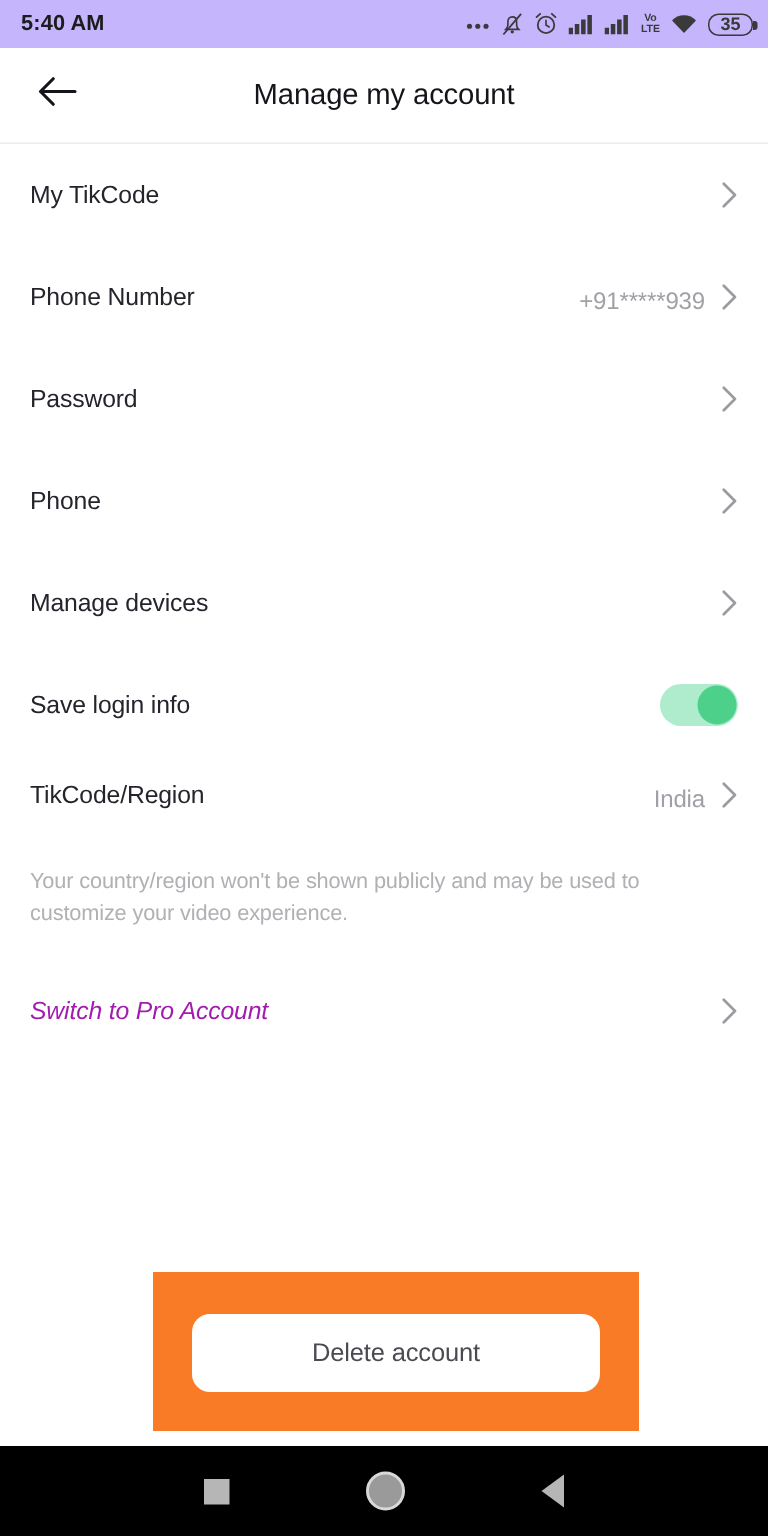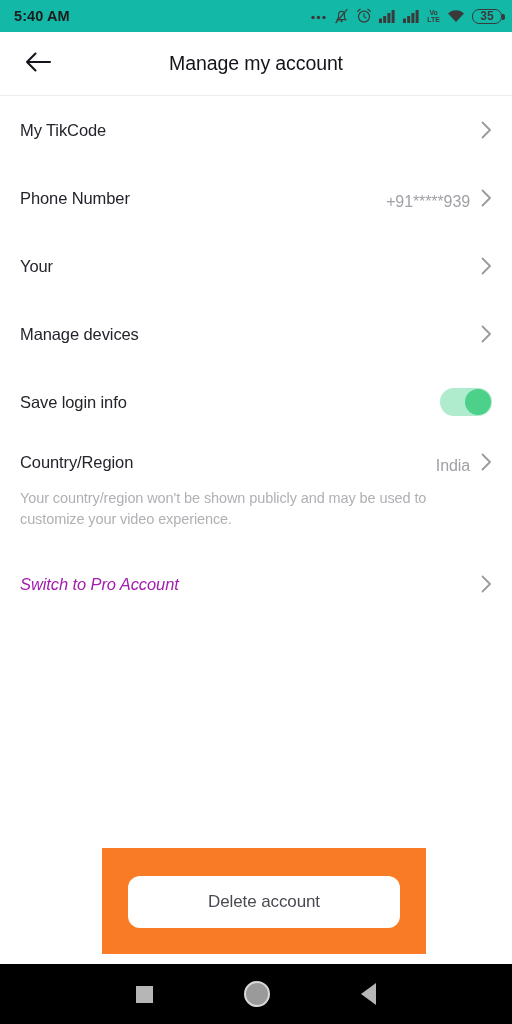--- a/index.html
+++ b/index.html
@@ -7,21 +7,21 @@
     width:512px; height:1024px;
     font-family:"Liberation Sans", sans-serif;
     background:#ffffff;
     overflow:hidden;
   }
   body { position:relative; }
 
   
   .statusbar {
     height:32px; width:100%;
-    background:#14b8a6;
+    background:#c4b5fd;
     display:flex; align-items:center;
     justify-content:space-between;
     padding:0 10px 0 14px;
   }
   .status-time {
     font-size:14.5px; font-weight:700; color:#1c1c1c;
     letter-spacing:.1px;
   }
   .status-icons { display:flex; align-items:center; gap:7px; }
   .sb-ico { display:flex; align-items:center; color:#3a3a3a; }
@@ -88,20 +88,21 @@
     width:26px; height:26px; border-radius:50%;
     background:#4dd08a;
   }
 
   
   .country-row { height:52px; }
   .country-desc {
     font-size:14.5px; line-height:21px; color:#b0b0b5;
     padding-bottom:20px; letter-spacing:-.1px;
     max-width:470px;
+    margin-top:22px;
   }
 
   .pro-row .row-label { color:#a21caf;font-style:italic; }
 
   
   .annotation {
     position:absolute;
     left:102px; top:848px;
     width:324px; height:106px;
     background:#f97b25;
@@ -226,23 +227,33 @@
     <span class="row-right">
       <span class="row-value">+91*****939</span>
       <span class="chev">
         <svg width="11" height="18" viewBox="0 0 11 18">
             <path d="M1.5 1.5 9 9l-7.5 7.5" fill="none" stroke="currentColor" stroke-width="1.8" stroke-linecap="round" stroke-linejoin="round"></path>
           </svg>
       </span>
     </span>
   </div>
 
-
-  <div class="row">
-    <span class="row-label">Your</span>
+  <div class="row">
+    <span class="row-label">Password</span>
+    <span class="row-right">
+      <span class="chev">
+        <svg width="11" height="18" viewBox="0 0 11 18">
+            <path d="M1.5 1.5 9 9l-7.5 7.5" fill="none" stroke="currentColor" stroke-width="1.8" stroke-linecap="round" stroke-linejoin="round"></path>
+          </svg>
+      </span>
+    </span>
+  </div>
+
+  <div class="row">
+    <span class="row-label">Phone</span>
     <span class="row-right">
       <span class="chev">
         <svg width="11" height="18" viewBox="0 0 11 18">
             <path d="M1.5 1.5 9 9l-7.5 7.5" fill="none" stroke="currentColor" stroke-width="1.8" stroke-linecap="round" stroke-linejoin="round"></path>
           </svg>
       </span>
     </span>
   </div>
 
   <div class="row">
@@ -257,21 +268,21 @@
   </div>
 
   <div class="row">
     <span class="row-label">Save login info</span>
     <span class="toggle">
       <span class="knob"></span>
     </span>
   </div>
 
   <div class="row country-row">
-    <span class="row-label">Country/Region</span>
+    <span class="row-label">TikCode/Region</span>
     <span class="row-right">
       <span class="row-value">India</span>
       <span class="chev">
         <svg width="11" height="18" viewBox="0 0 11 18">
             <path d="M1.5 1.5 9 9l-7.5 7.5" fill="none" stroke="currentColor" stroke-width="1.8" stroke-linecap="round" stroke-linejoin="round"></path>
           </svg>
       </span>
     </span>
   </div>
 

